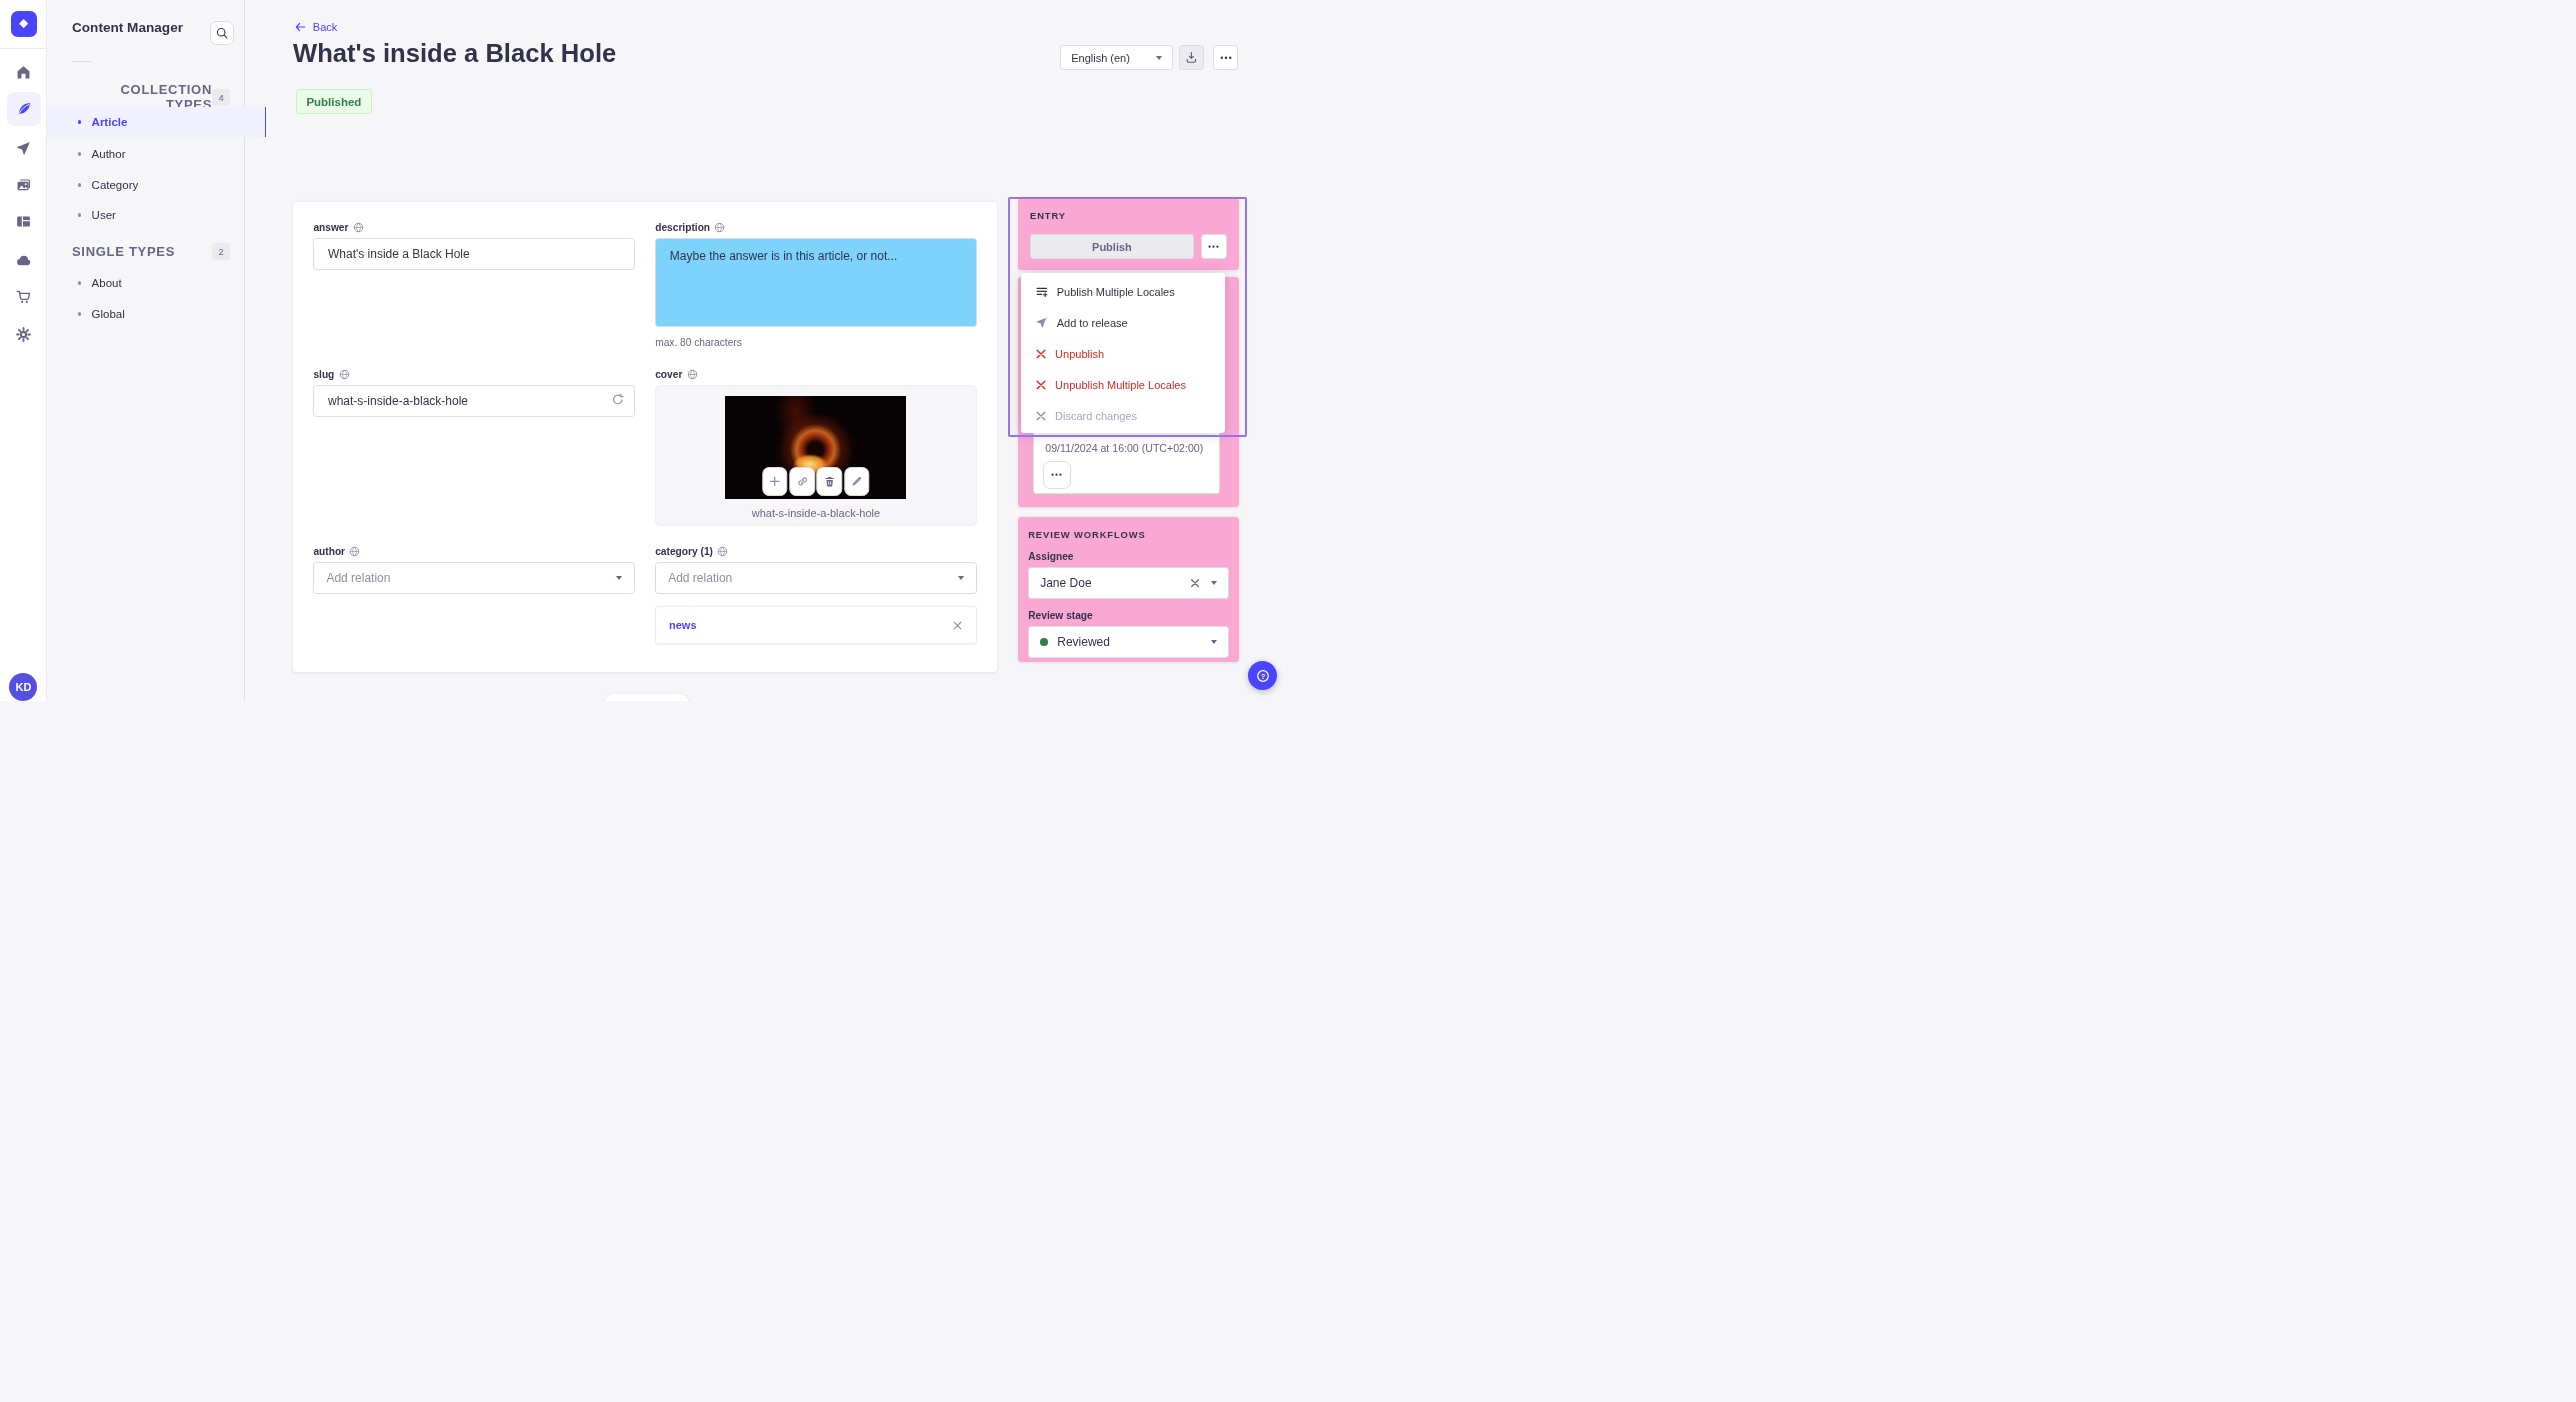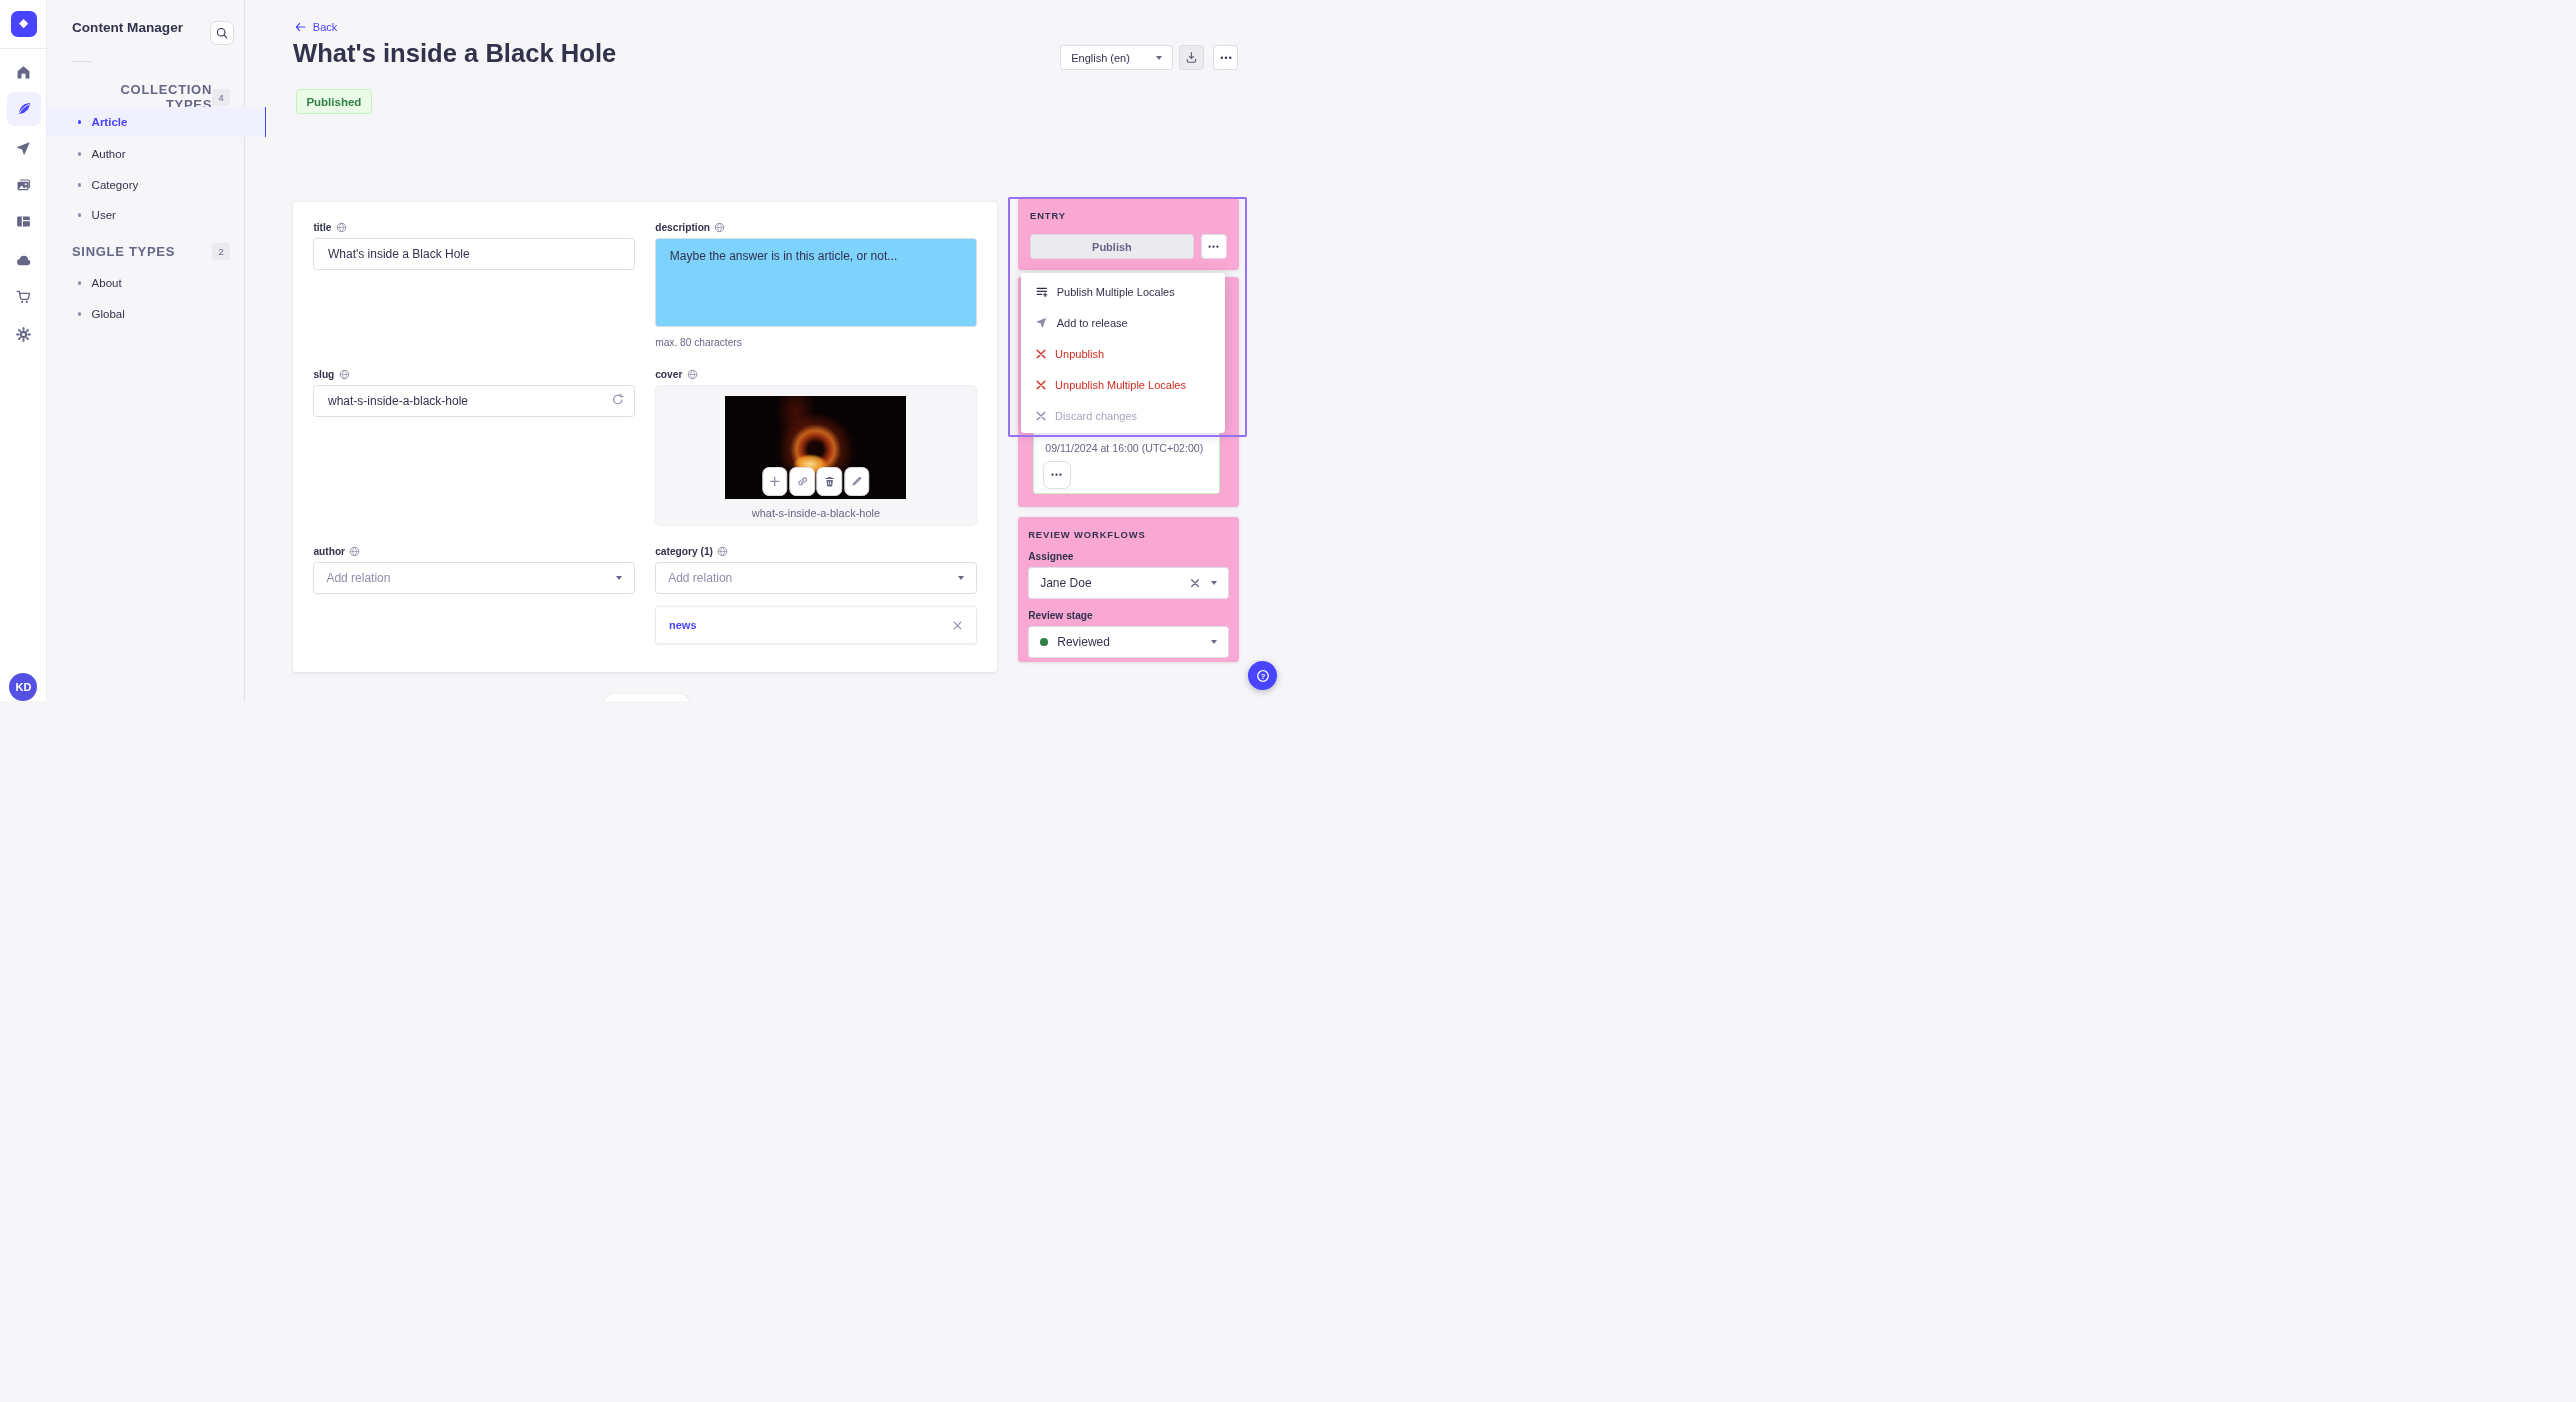--- a/index.html
+++ b/index.html
@@ -247,21 +247,21 @@
       </svg>
   </div>
 
   <div class="status-badge">Published</div>
 
 
   <section class="form-card">
     <div class="grid">
       <div>
         <div class="f-label">
-          <span>title</span>
+          <span>answer</span>
           <svg width="11" height="11" viewBox="0 0 14 14">
               <circle cx="7" cy="7" r="5.4" fill="none" stroke="#8e8ea9" stroke-width="1.2"></circle>
               <path d="M1.8 7h10.4M7 1.7c3.2 2.9 3.2 7.7 0 10.6M7 1.7C3.8 4.6 3.8 9.4 7 12.3" stroke="#8e8ea9" stroke-width=".9" fill="none"></path>
             </svg>
         </div>
         <input class="f-input" value="What's inside a Black Hole" style="">
       </div>
       <div>
         <div class="f-label">
           <span>description</span>

